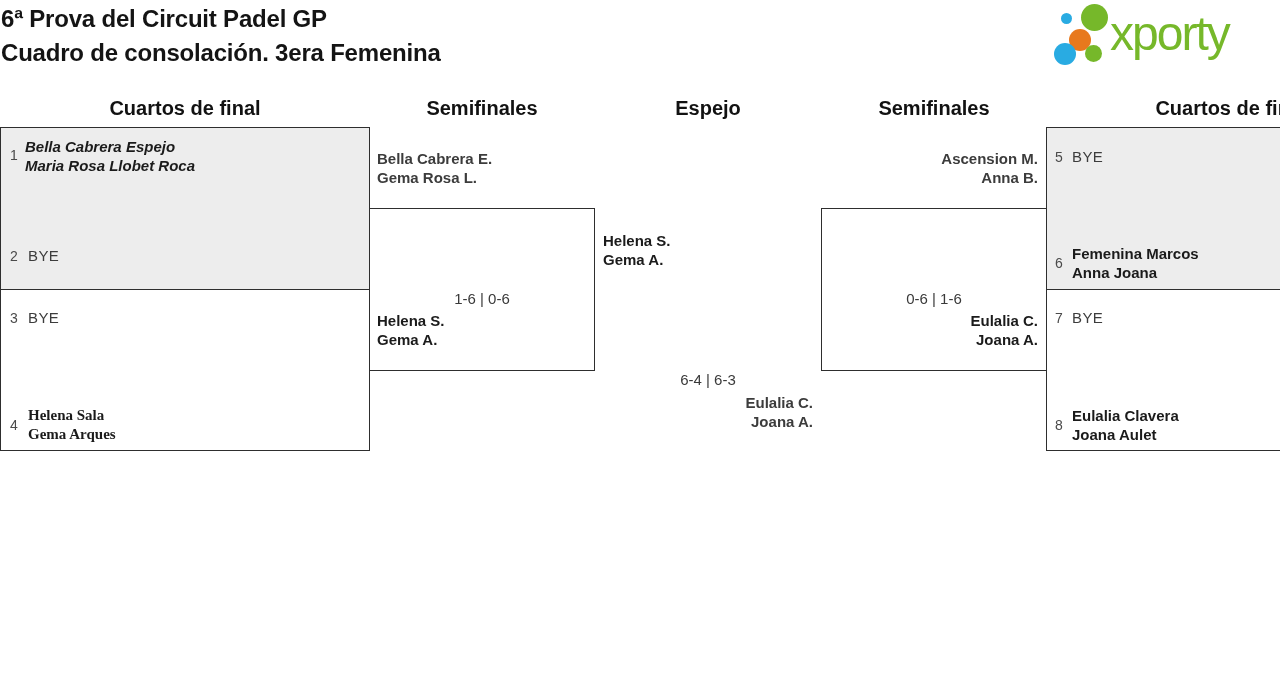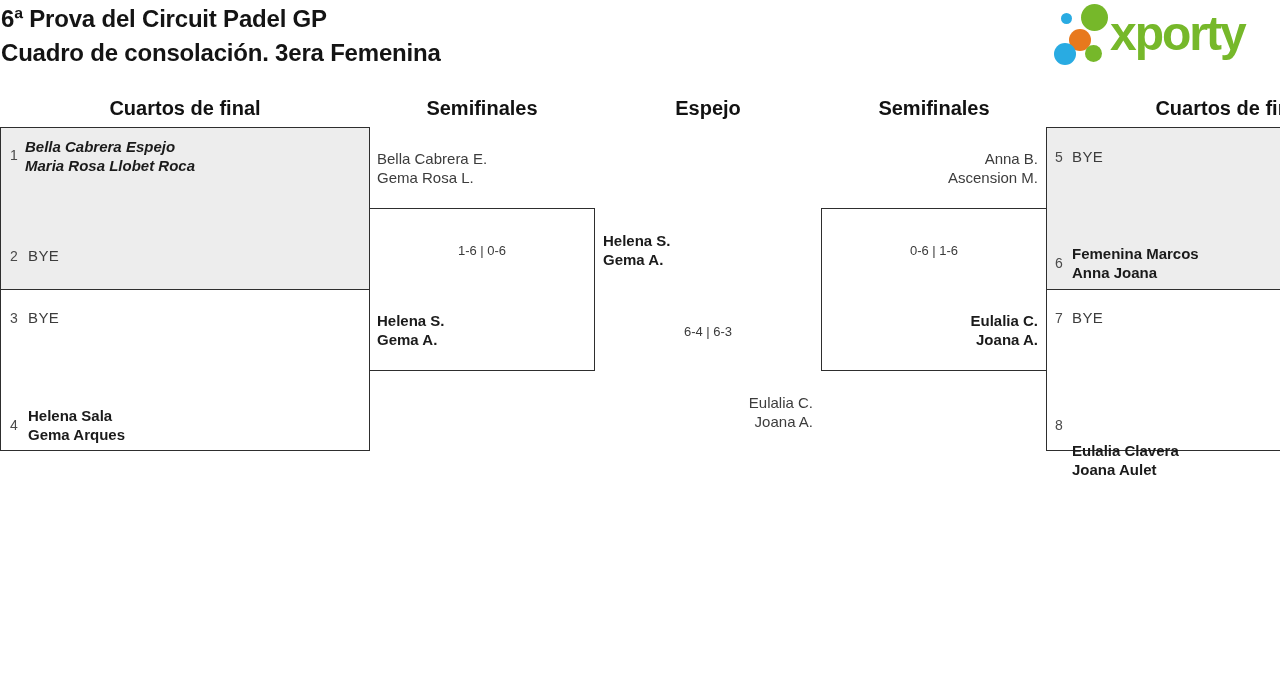--- a/index.html
+++ b/index.html
@@ -18,21 +18,21 @@
   
   .logo { position:absolute; left:1048px; top:2px; width:228px; height:70px; cursor:pointer; }
   .dot { position:absolute; border-radius:50%; }
   .dot-blue-small  { left:13px; top:11px; width:11px; height:11px; background:#29abe2; }
   .dot-green-big   { left:33px; top:2px;  width:27px; height:27px; background:#76b82a; }
   .dot-orange     { left:21px; top:27px; width:22px; height:22px; background:#e8791d; }
   .dot-blue-big   { left:6px;  top:41px; width:22px; height:22px; background:#29abe2; }
   .dot-green-small{ left:37px; top:43px; width:17px; height:17px; background:#76b82a; }
   .logo-text {
     position:absolute; left:62px; top:2px;
-    font-size:48px; line-height:60px; font-weight:700; letter-spacing:-2px;
+    font-size:48px; line-height:60px; font-weight:400; letter-spacing:-2px;
     color:#76b82a;
   }
 
   
   .round-header {
     position:absolute; top:97px; font-size:20px; font-weight:700;
     color:#121212; text-align:center;
   }
   .rh1 { left:0;      width:370px; }
   .rh2 { left:369px;  width:226px; }
@@ -49,34 +49,34 @@
   .box-sfr { left:821px;  top:208px; width:226px; height:163px; }
   .box-c   { left:1046px; top:127px; width:370px; height:163px; }
   .box-d   { left:1046px; top:289px; width:370px; height:162px; }
 
   
   .seed {
     position:absolute; width:16px; text-align:center;
     font-size:14px; line-height:16px; color:#4a4a4a;
   }
   .team-bold { position:absolute; font-size:15px; line-height:19px; font-weight:700; color:#1b1b1b; }
-  .team-light { position:absolute; font-size:15px; line-height:19px; font-weight:400; color:#3c3c3c; }
+  .team-light { position:absolute; font-size:15px; line-height:19px; font-weight:700; color:#3c3c3c; }
   .bye { position:absolute; font-size:15px; line-height:16px; color:#3c3c3c; letter-spacing:0.4px; }
-  .score { position:absolute; font-size:13px; line-height:16px; color:#3a3a3a; text-align:center; }
+  .score { position:absolute; font-size:15px; line-height:16px; color:#3a3a3a; text-align:center;margin-top:48px; }
   .alignR { text-align:right; }
 
   
   .seed1 { left:6px; top:147px; }
   .teamA { left:25px; top:137px;font-style:italic; }
   .seed2 { left:6px; top:248px; }
   .byeA  { left:28px; top:248px; }
   .seed3 { left:6px; top:310px; }
   .byeB  { left:28px; top:310px; }
   .seed4 { left:6px; top:417px; }
-  .teamB { left:28px; top:406px; }
+  .teamB { left:28px; top:406px;font-family:Liberation Serif, serif; }
 
   
   .sflTop   { left:377px; top:149px; }
   .sflScore { left:369px; top:243px; width:226px; }
   .sflWin   { left:377px; top:311px; }
 
   
   .finTop   { left:603px; top:231px; }
   .finScore { left:595px; top:324px; width:226px; }
   .finBot   { left:595px; top:393px; width:218px; }
@@ -87,21 +87,21 @@
   .sfrWin   { left:821px; top:311px; width:217px; }
 
   
   .seed5 { left:1051px; top:149px; }
   .byeC  { left:1072px; top:149px; }
   .seed6 { left:1051px; top:255px; }
   .teamC { left:1072px; top:244px; }
   .seed7 { left:1051px; top:310px; }
   .byeD  { left:1072px; top:310px; }
   .seed8 { left:1051px; top:417px; }
-  .teamD { left:1072px; top:406px;margin-top:35px; }
+  .teamD { left:1072px; top:406px; }
 </style>
 </head>
 <body>
 
 <div class="canvas">
 
   <div class="title">
     <div class="title-line">6ª Prova del Circuit Padel GP</div>
     <div class="title-line">Cuadro de consolación. 3era Femenina</div>
   </div>
@@ -158,22 +158,22 @@
     <div>Helena S.</div>
     <div>Gema A.</div>
   </div>
   <span class="score finScore">6-4 | 6-3</span>
   <div class="team-light finBot alignR">
     <div>Eulalia C.</div>
     <div>Joana A.</div>
   </div>
 
   <div class="team-light sfrTop alignR">
+    <div>Ascension M.</div>
     <div>Anna B.</div>
-    <div>Ascension M.</div>
   </div>
   <span class="score sfrScore">0-6 | 1-6</span>
   <div class="team-bold sfrWin alignR">
     <div>Eulalia C.</div>
     <div>Joana A.</div>
   </div>
 
   <span class="seed seed5">5</span>
   <span class="bye byeC">BYE</span>
   <span class="seed seed6">6</span>

